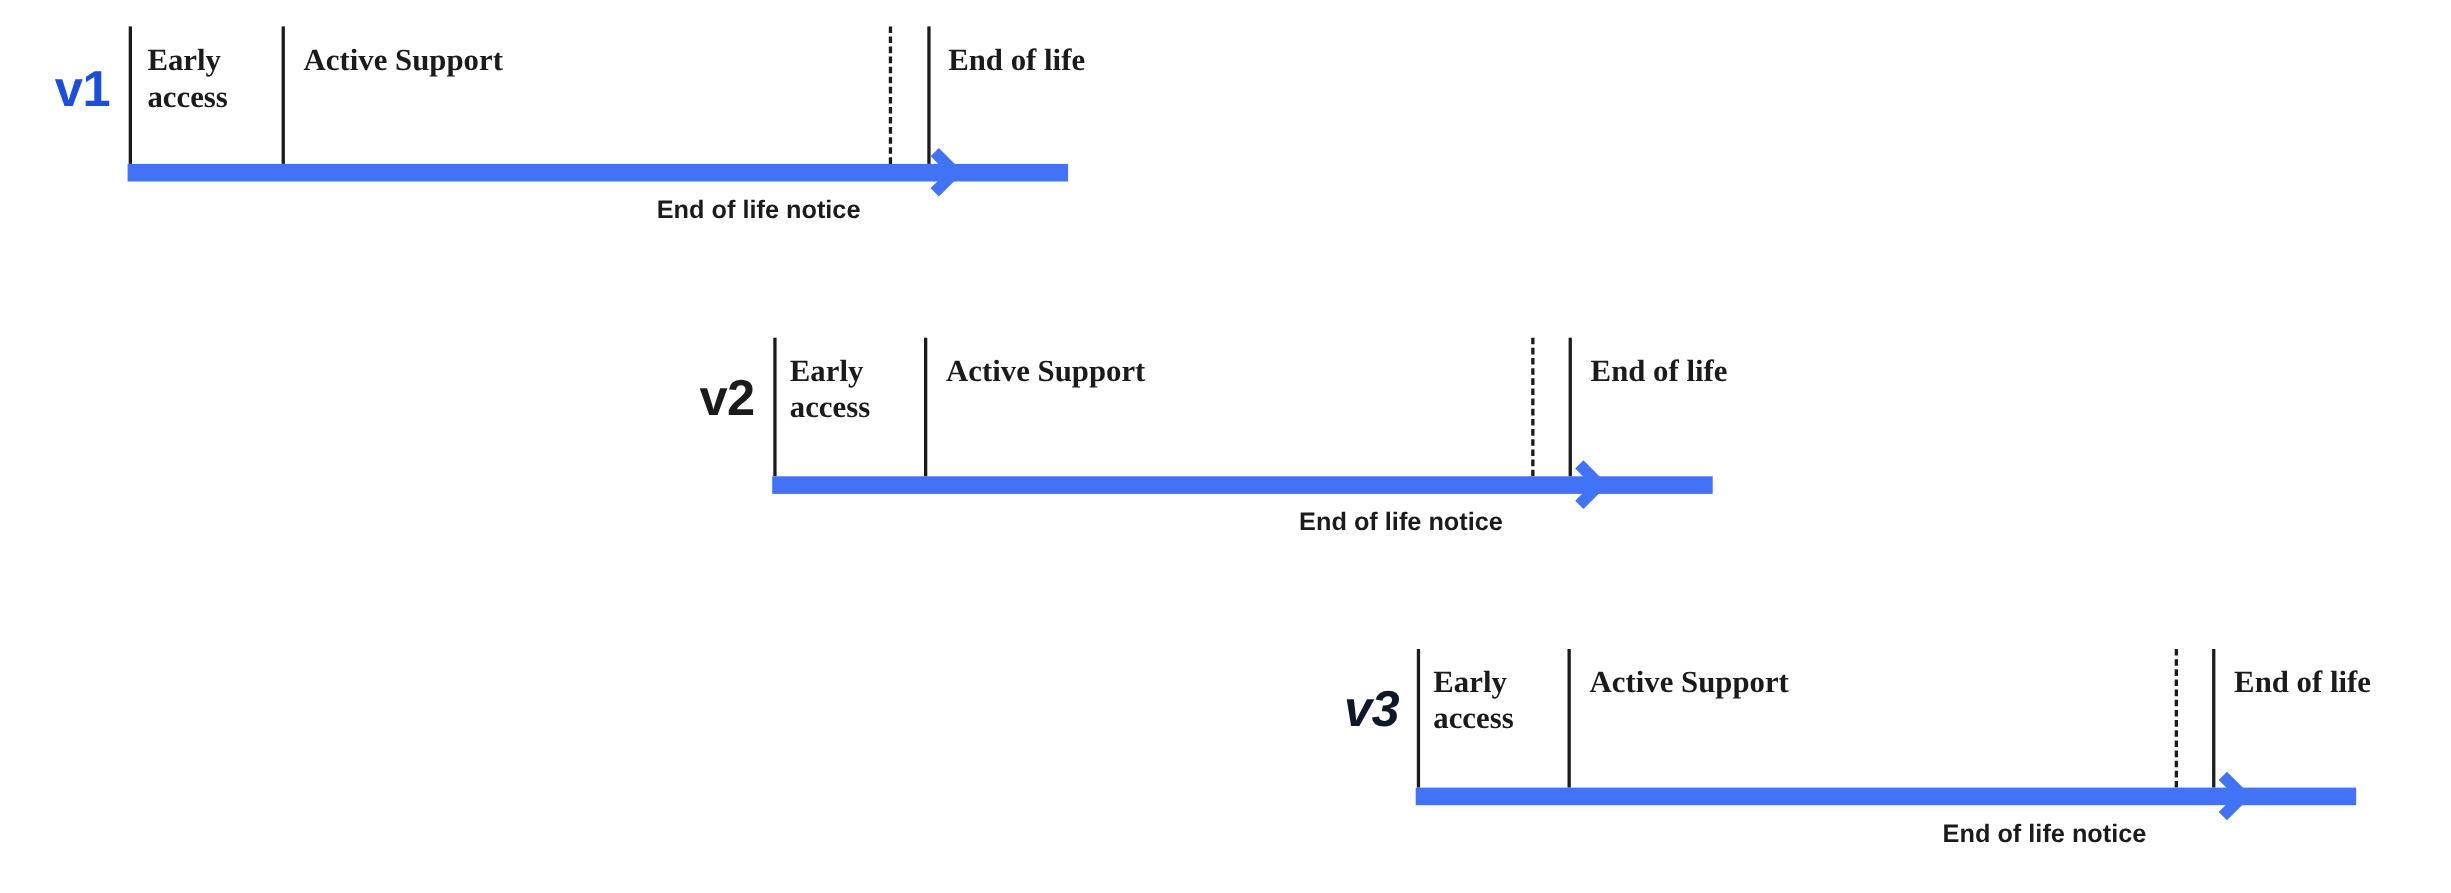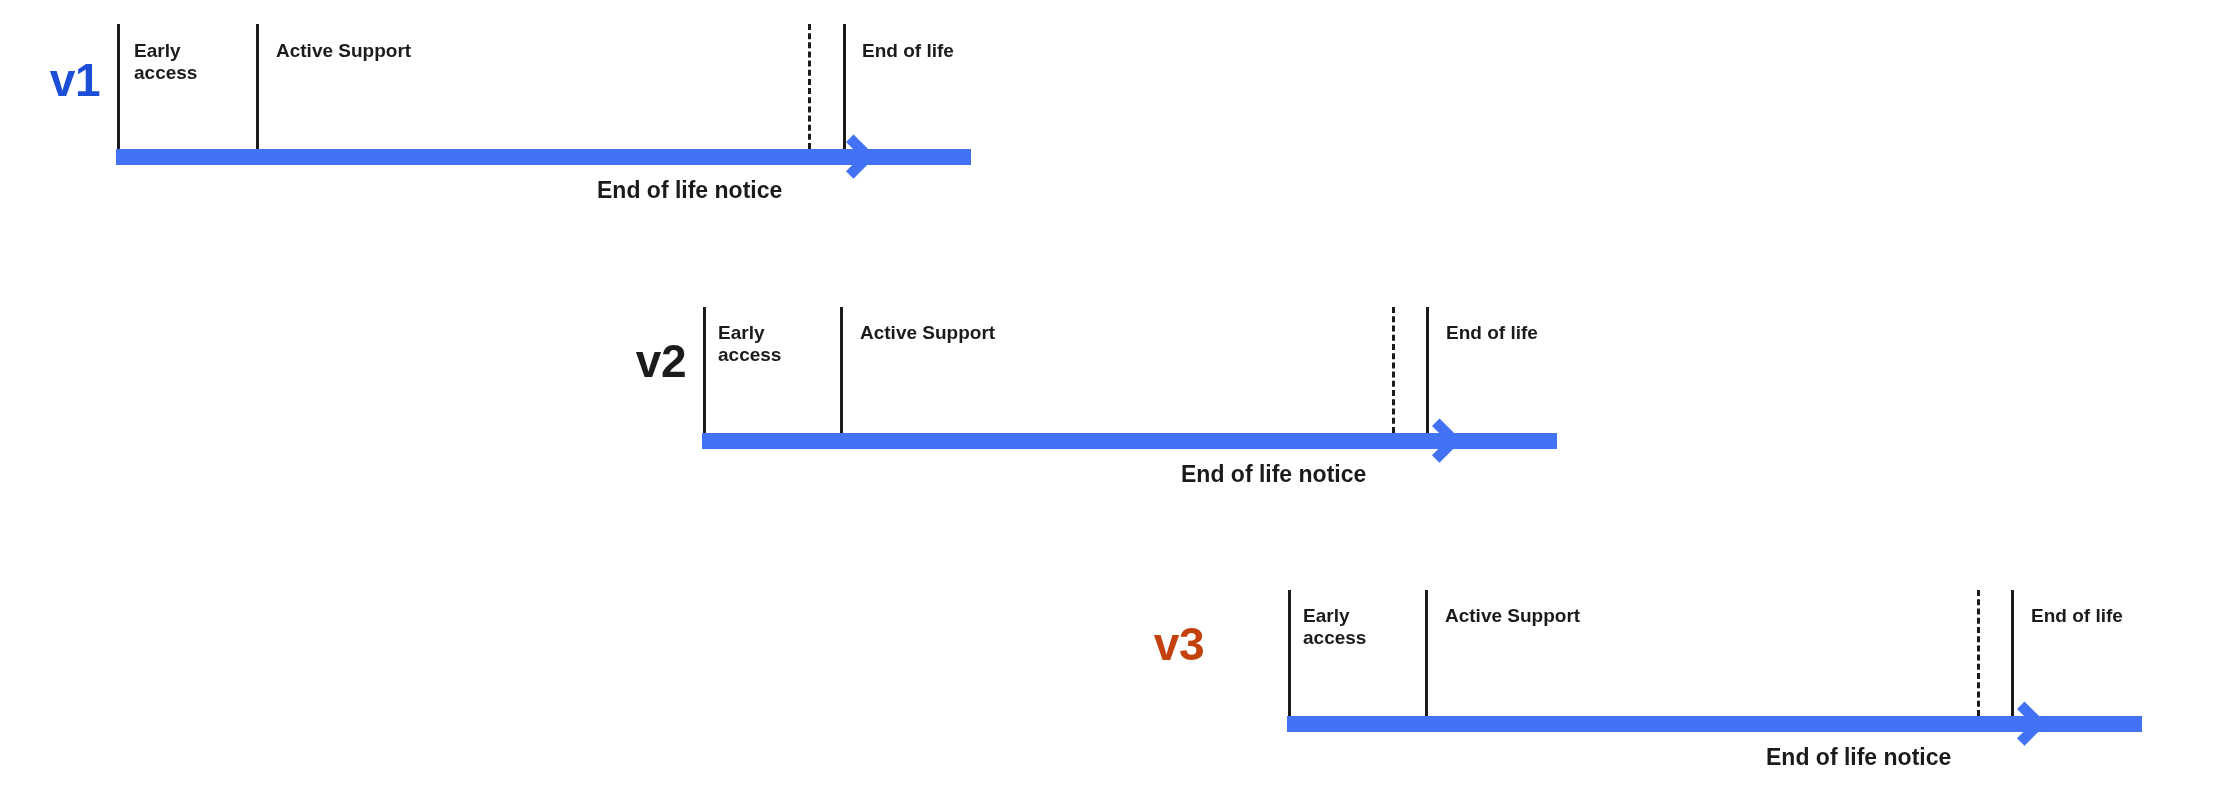--- a/index.html
+++ b/index.html
@@ -50,25 +50,26 @@
   }
   .phase-divider.dashed {
     width: 0;
     background: none;
     border-left: 3px dashed #1b1b1b;
   }
 
   
   .phase-label {
     position: absolute;
-    font-size: 19px;
+    font-size: 28px;
     font-weight: 700;
     color: #1b1b1b;
     line-height: 1.17;
     white-space: pre-line;
+    font-family: Liberation Serif, serif;
   }
 
   
   .timeline-bar {
     position: absolute;
     height: 16px;
   }
   .timeline-bar .bar-shaft {
     position: absolute;
     left: 0;
@@ -138,21 +139,21 @@
         <div class="bar-shaft" style="width: 855px; background: rgb(66, 114, 245);"></div>
         <div class="bar-arrowhead" style="left: 729px;">
           <svg viewBox="0 0 46 46">
             <path d="M 8.5 0.5 L 1.0 8.0 L 15.6 22.6 L 1.0 37.2 L 8.5 44.7 L 30.6 22.6 Z" fill="#4272F5"></path>
           </svg>
         </div>
       </div>
       <div class="notice-label" style="left: 1157px; top: 461px; color: rgb(27, 27, 27);">End of life notice</div>
     </div>
     <div class="timeline-row" style="top: 0px; height: 812px;">
-      <div class="version-label" style="left: 1122px; top: 621px; width: 82px; color: #c2410c;">v3</div>
+      <div class="version-label" style="left: 1190px; top: 621px; width: 82px; color: #0f172a; font-style: italic;">v3</div>
       <div class="phase-divider" style="left: 1288px; top: 590px; height: 126px; background: rgb(27, 27, 27);"></div>
       <div class="phase-divider" style="left: 1425px; top: 590px; height: 126px; background: rgb(27, 27, 27);"></div>
       <div class="phase-divider dashed" style="left: 1977px; top: 590px; height: 126px; border-left-color: rgb(27, 27, 27);"></div>
       <div class="phase-divider" style="left: 2011px; top: 590px; height: 126px; background: rgb(27, 27, 27);"></div>
       <div class="phase-label" style="left: 1303px; top: 605px; color: rgb(27, 27, 27);">Early
 access</div>
       <div class="phase-label" style="left: 1445px; top: 605px; color: rgb(27, 27, 27);">Active Support</div>
       <div class="phase-label" style="left: 2031px; top: 605px; color: rgb(27, 27, 27);">End of life</div>
       <div class="timeline-bar" style="left: 1287px; top: 716px; width: 775px;">
         <div class="bar-shaft" style="width: 855px; background: rgb(66, 114, 245);"></div>

